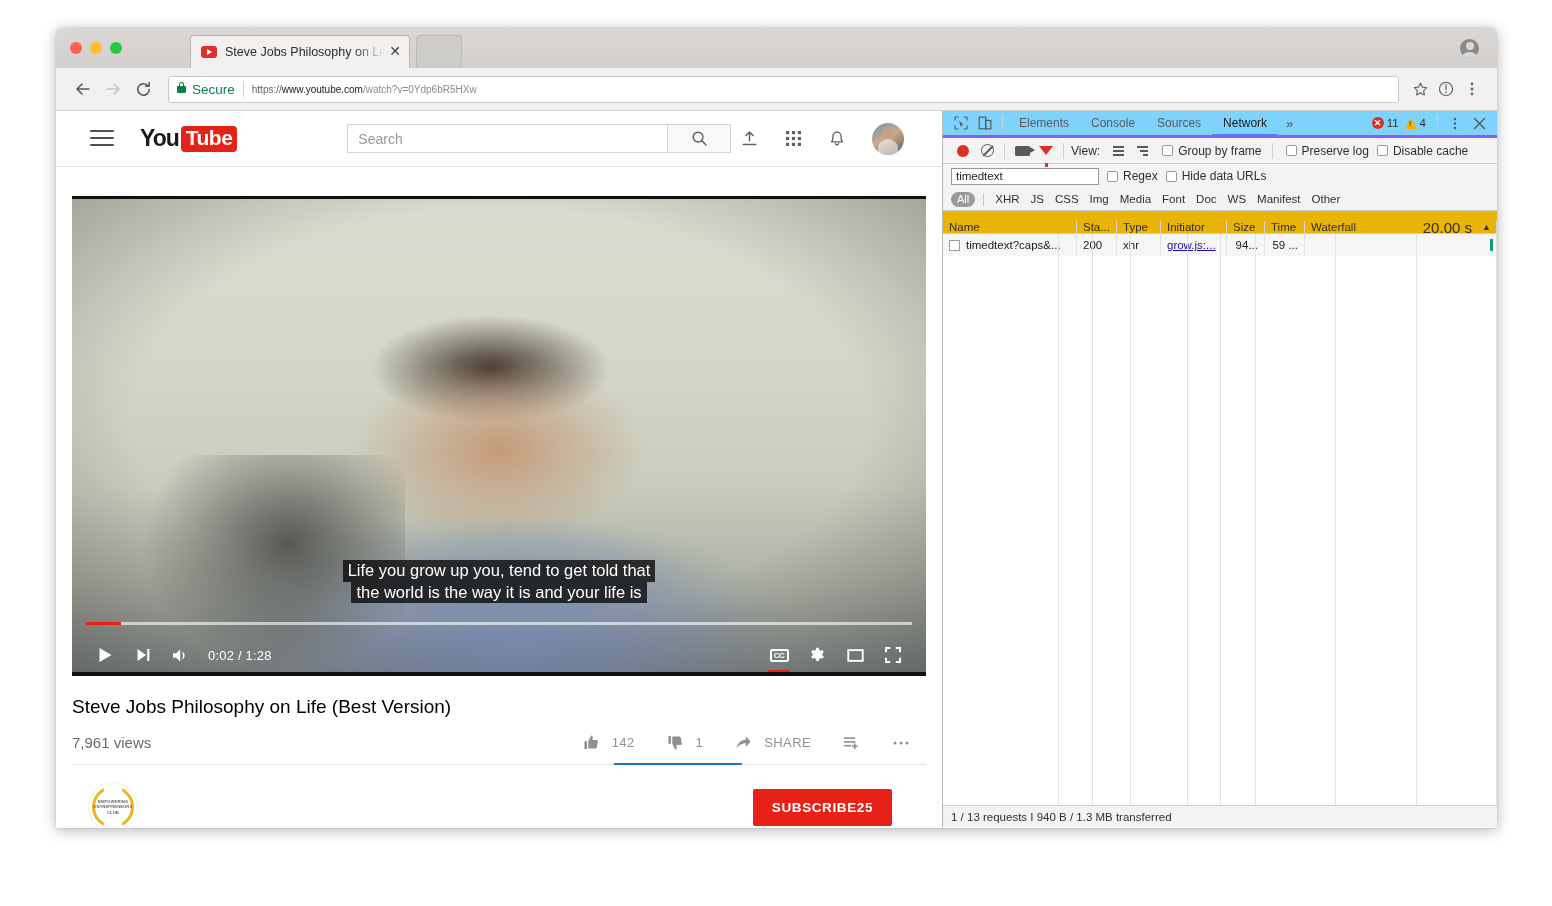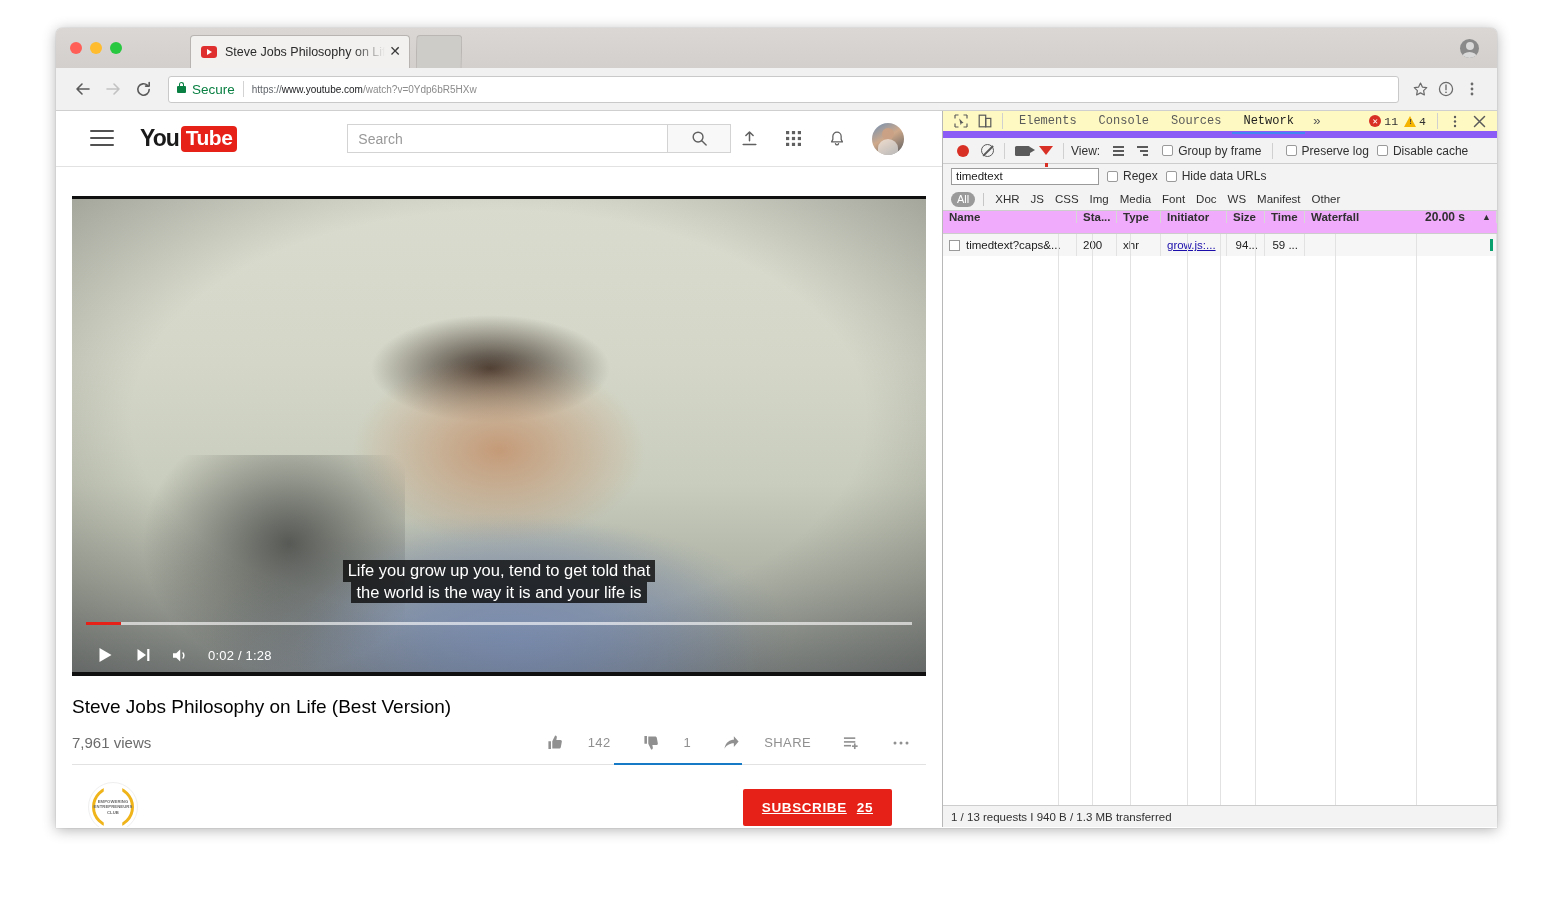--- a/index.html
+++ b/index.html
@@ -327,21 +327,21 @@
   .vid-title { font-size: 19px; color: #030303; font-weight: normal; }
   .meta-row {
     display: flex; align-items: center;
     margin-top: 16px; padding-bottom: 13px;
     border-bottom: 1px solid #e2e2e2;
     position: relative;
   }
   .views { color: #6b6b6b; font-size: 15px; }
   .actions { margin-left: auto; display: flex; align-items: center; gap: 0; }
   .act {
-    display: flex; align-items: center; gap: 24px;
+    display: flex; align-items: center; gap: 12px;
     color: #909090; font-size: 13px; padding: 0 16px;
     letter-spacing: .4px;
   }
   .like-underline {
     position: absolute; bottom: -1px; left: 542px; width: 128px; height: 2px; background: #167ac6;
   }
   .chan {
     display: flex; align-items: center;
     padding: 17px 16px 0 16px;
   }
@@ -362,37 +362,37 @@
     font-size: 4.2px; line-height: 5.4px; text-align: center; color: #6a6a6a;
     font-weight: bold; letter-spacing: .1px; z-index: 2;
   }
   .chan-name { font-size: 14px; color: #030303; font-weight: bold; }
   .chan-date { font-size: 13px; color: #6b6b6b; margin-top: 4px; }
   .subscribe {
     margin-left: auto; margin-right: 18px;
     background: #e62117; color: #fff;
     font-size: 13.5px; font-weight: bold; letter-spacing: .6px;
     padding: 11px 19px; border-radius: 2px;
-    display: flex; align-items: center; gap: 10px; text-decoration: underline;
+    display: flex; align-items: center; 
   }
 
   
   .devtools {
     flex: 1 1 auto;
     border-left: 1px solid #b8b8b8;
     background: #f3f3f3;
     display: flex; flex-direction: column;
     font-size: 12px;
     color: #303030;
     overflow: hidden;
   }
   .dt-tabbar {
     height: 27px; display: flex; align-items: center;
-    background: #fef9c3; border-bottom: 7px solid #8b5cf6;
-    padding-left: 6px; box-sizing: border-box; font-family: Liberation Mono, monospace;
+    background: #7dd3fc; border-bottom: 3px solid #8b5cf6;
+    padding-left: 6px; box-sizing: border-box;
   }
   .dt-ico-btn { width: 24px; height: 24px; display:flex; align-items:center; justify-content:center; color:#5a5a5a; flex:none;}
   .dt-vsep { width:1px; height:16px; background:#d0d0d0; margin:0 5px; flex:none; }
   .dt-tab {
     padding: 0 11px; height: 26px; line-height: 27px;
     color: #5a5a5a; font-size: 12px; flex: none;
   }
   .dt-tab.active { color: #202020; box-shadow: inset 0 -2px 0 #4285f4; }
   .dt-more { color:#5a5a5a; padding: 0 8px; font-size: 13px; }
   .dt-right { margin-left:auto; display:flex; align-items:center; padding-right:6px; }
@@ -453,23 +453,23 @@
     text-align:center;
   }
   .type-pill {
     background:#9a9a9a; color:#fff; border-radius:9px;
     padding:1px 6px; font-size:11px; line-height:13px;
   }
   .type-item { color:#303030; font-size:11.5px; margin-left:11px; }
   .type-sep { width:1px; height:13px; background:#c6c6c6; margin-left:8px; }
 
   .dt-grid-head {
-    height: 22px; display:flex; align-items:flex-start;
-    background:#f0abfc; border-bottom:1px solid #cdcdcd;
-    font-size:11.5px; color:#303030;font-weight:bold;
+    height: 22px; display:flex; align-items:flex-end;
+    background:#eab308; border-bottom:1px solid #cdcdcd;
+    font-size:11.5px; color:#303030;
   }
   .gh {
     display:flex; align-items:center;
     padding-left:6px; border-right:1px solid #d8d8d8;
     box-sizing:border-box; overflow:hidden; white-space:nowrap;
   }
   .dt-rows { flex: 1 1 auto; background:#fff; position:relative; overflow:hidden; }
   .dt-row { height:22px; display:flex; align-items:stretch; font-size:11.5px; background:#f6f6f6; }
   .gc {
     display:flex; align-items:center;
@@ -646,20 +646,47 @@
                   </svg>
               </div>
               <div class="ctrl">
                 <svg width="18" height="15" viewBox="0 0 18 15">
                     <path d="M1 5.2h3.2L8.2 1.6v11.8L4.2 9.8H1z" fill="#fff"></path>
                     <path d="M11 5c1.1 1.1 1.1 3.9 0 5" stroke="#fff" stroke-width="1.5" fill="none" stroke-linecap="round"></path>
                   </svg>
               </div>
               <div class="timedisp">0:02 / 1:28</div>
 
+              <div class="ctrl-right">
+                <div class="ctrl cc-btn">
+                  <div class="cc-box">CC</div>
+                  <div class="cc-underline"></div>
+                </div>
+                <div class="ctrl">
+                  <svg width="17" height="17" viewBox="0 0 18 18">
+                      <path d="M9 5.6A3.4 3.4 0 1 0 9 12.4 3.4 3.4 0 0 0 9 5.6zm0 2.1a1.3 1.3 0 1 1 0 2.6 1.3 1.3 0 0 1 0-2.6z" fill="#fff"></path>
+                      <path d="M7.6 0.9h2.8l.4 2.1 1.5.9 2-.8 1.4 2.4-1.6 1.4v1.8l1.6 1.4-1.4 2.4-2-.8-1.5.9-.4 2.1H7.6l-.4-2.1-1.5-.9-2 .8L2.3 10.1l1.6-1.4V6.9L2.3 5.5l1.4-2.4 2 .8 1.5-.9z" fill="#fff"></path>
+                    </svg>
+                </div>
+                <div class="ctrl">
+                  <svg width="17" height="15" viewBox="0 0 18 16">
+                      <rect x="1.3" y="2.3" width="15.4" height="11.4" stroke="#fff" stroke-width="2" fill="none"></rect>
+                    </svg>
+                </div>
+                <div class="ctrl">
+                  <svg width="16" height="16" viewBox="0 0 16 16">
+                      <g stroke="#fff" stroke-width="2" fill="none">
+                        <path d="M1 5.2V1h4.2"></path>
+                        <path d="M10.8 1H15v4.2"></path>
+                        <path d="M15 10.8V15h-4.2"></path>
+                        <path d="M5.2 15H1v-4.2"></path>
+                      </g>
+                    </svg>
+                </div>
+              </div>
             </div>
           </div>
         </div>
 
         <div class="meta">
           <div class="vid-title">Steve Jobs Philosophy on Life (Best Version)</div>
           <div class="meta-row">
             <div class="views">7,961 views</div>
             <div class="actions">
               <div class="act">
@@ -845,21 +872,21 @@
 
         <div class="dt-grid-head">
           <div class="gh" style="width:134px">Name</div>
           <div class="gh" style="width:40px">Sta...</div>
           <div class="gh" style="width:44px">Type</div>
           <div class="gh" style="width:66px">Initiator</div>
           <div class="gh" style="width:38px">Size</div>
           <div class="gh" style="width:40px">Time</div>
           <div class="gh" style="flex:1 1 auto; position:relative">
             <span>Waterfall</span>
-            <span style="position:absolute; right:31px; font-size:12px;margin-left:11px;">20.00 s</span>
+            <span style="position:absolute; right:24px; font-size:15px;margin-left:11px;">20.00 s</span>
             <span style="position:absolute; right:5px; font-size:9px; color:#303030;">▲</span>
           </div>
         </div>
 
         <div class="dt-rows">
           <div class="dt-cols">
             <div class="dt-col-div" style="width:134px"></div>
             <div class="dt-col-div" style="width:40px"></div>
             <div class="dt-col-div" style="width:44px"></div>
             <div class="dt-col-div" style="width:66px"></div>

